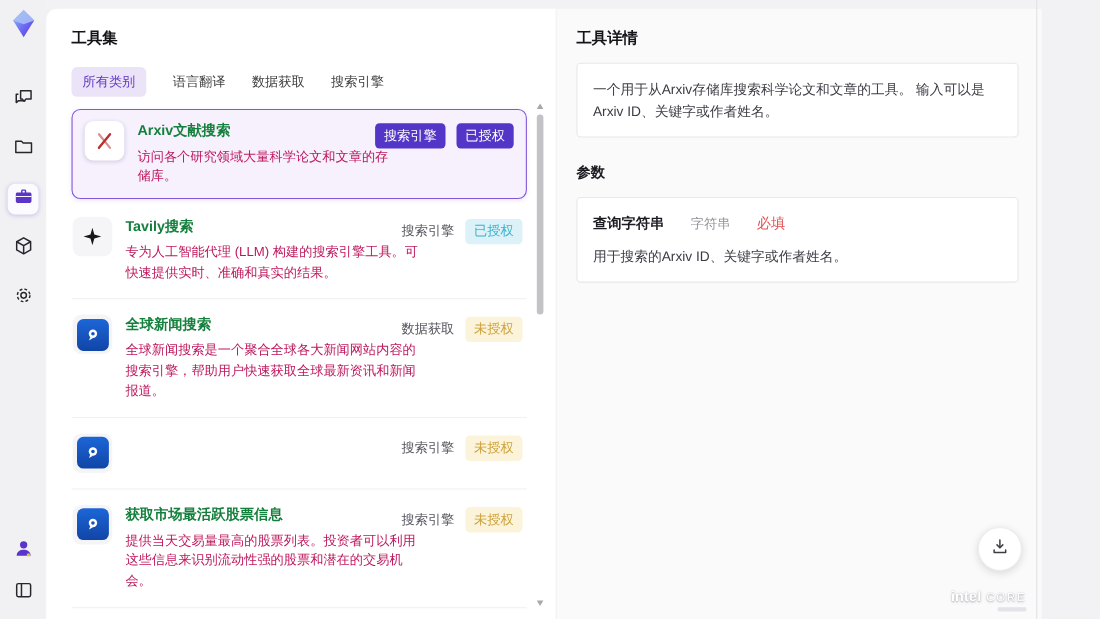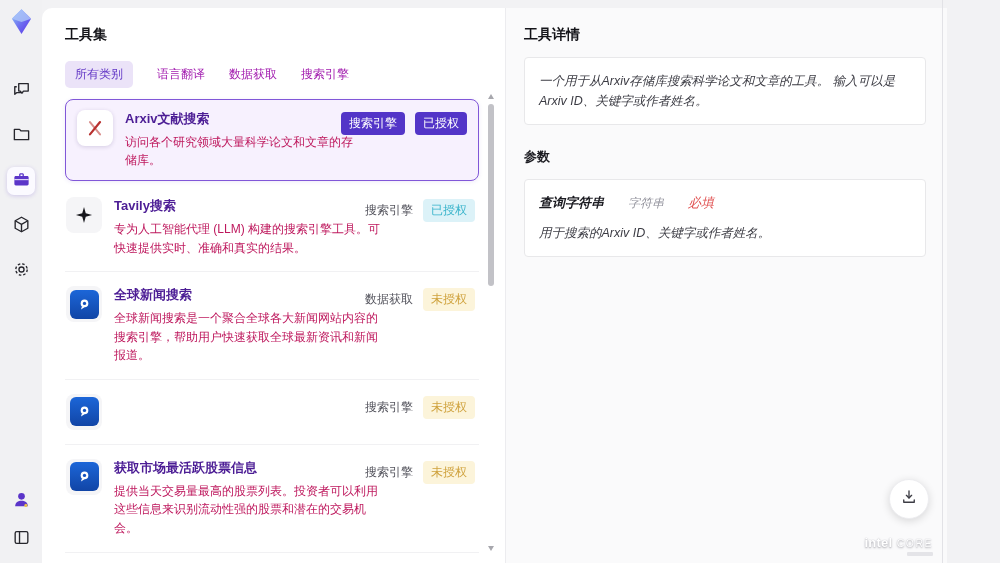--- a/index.html
+++ b/index.html
@@ -19,37 +19,37 @@
 
   
   .main { flex:1; display:flex; flex-direction:column; min-width:0; }
   .topstrip { height:8px; background:#f2f2f4; }
   .panels { flex:1; display:flex; min-height:0; }
 
   
   .left-panel { width:464px; background:#fff; border-top-left-radius:10px; border-right:1px solid #ececef; padding:18px 0 0 23px; position:relative; flex-shrink:0; }
   .panel-title { font-size:14px; font-weight:bold; color:#141419; }
   .tabs { display:flex; align-items:center; gap:24px; margin-top:17px; }
-  .tab { font-size:12px; color:#a21caf; cursor:pointer; white-space:nowrap; }
+  .tab { font-size:12px; color:#404040; cursor:pointer; white-space:nowrap; }
   .tab.active { background:#ebe3f8; color:#6338c6; border-radius:5px; padding:5px 10px; font-weight:normal; }
   .tool-list { margin-top:11px; width:414px; }
 
   .tool-card { display:flex; gap:12px; cursor:pointer; }
   .tool-card.selected { background:#f7f1fe; border:1.5px solid #8157d8; border-radius:8px; padding:10px 11px; box-shadow:0 1px 4px rgba(91,53,201,.10); margin-bottom:2px; }
   .tool-card.plain { padding:14px 4px 14px 1px; border-bottom:1px solid #f1f1f3; }
 
   .tool-icon { width:36px; height:36px; border-radius:8px; flex-shrink:0; display:flex; align-items:center; justify-content:center; }
   .tile-white { background:#fff; box-shadow:0 1px 4px rgba(40,20,90,.16); }
   .tile-light { background:#f5f5f7; }
   .blue-sq { width:29px; height:29px; border-radius:6px; background:linear-gradient(180deg,#1c66d8,#1145a6); display:flex; align-items:center; justify-content:center; }
   .tool-icon svg { width:22px; height:22px; }
   .blue-sq svg { width:17px; height:17px; }
 
   .tool-text { min-width:0; }
-  .tool-name { font-size:13px; font-weight:bold; color:#4c1d95; line-height:1.3; padding-top:1px; }
+  .tool-name { font-size:13px; font-weight:bold; color:#15803d; line-height:1.3; padding-top:1px; }
   .tool-desc { font-size:12px; color:#be185d; line-height:1.55; margin-top:5px; width:268px; }
   .tool-card.selected .tool-desc { width:230px; }
   .tool-badges { margin-left:auto; display:flex; gap:10px; align-items:flex-start; flex-shrink:0; padding-top:2px; }
   .category-text { font-size:12px; color:#55555e; padding-top:3px; white-space:nowrap; }
   .badge { font-size:12px; padding:3px 8px; border-radius:4px; white-space:nowrap; }
   .badge.solid { background:#5335c8; color:#fff; }
   .badge.cyan { background:#dcf2f8; color:#3ab4cb; }
   .badge.yellow { background:#fcf4da; color:#cfa23d; }
 
   
@@ -58,21 +58,21 @@
   .sb-btn::after { content:""; position:absolute; left:1px; border-left:3px solid transparent; border-right:3px solid transparent; }
   .sb-btn.up::after { top:2px; border-bottom:5px solid #a7a7ad; }
   .sb-btn.down::after { bottom:2px; border-top:5px solid #a7a7ad; }
   .sb-track { flex:1; width:8px; position:relative; }
   .sb-thumb { position:absolute; top:2px; left:1px; width:6px; height:182px; background:#c2c2c7; border-radius:3px; cursor:pointer; }
 
   
   .right-panel { flex:1; background:#fafafb; padding:18px 21px 0 18px; position:relative; }
   .detail-title { font-size:14px; font-weight:bold; color:#141419; }
   .section-heading { font-size:13px; font-weight:bold; color:#1b1b21; margin-top:23px; }
-  .info-box { margin-top:13px; background:#fff; border:1px solid #e8e8ea; border-radius:4px; padding:13px 14px; font-size:12.5px; color:#3c3c44; line-height:1.6;font-style:italic; }
+  .info-box { margin-top:13px; background:#fff; border:1px solid #e8e8ea; border-radius:4px; padding:13px 14px; font-size:12.5px; color:#3c3c44; line-height:1.6; }
   .param-head { display:flex; align-items:baseline; gap:24px; }
   .param-name { font-size:13px; font-weight:bold; color:#1b1b21; }
   .param-type { font-size:12px; color:#90909a; }
   .param-required { font-size:13px; color:#e05151; }
   .param-desc { margin-top:9px; font-size:12.5px; color:#3c3c44; }
 
   
   .fab { position:absolute; right:18px; bottom:44px; width:40px; height:40px; border-radius:50%; background:#fff; border:1px solid #ededf0; box-shadow:0 2px 8px rgba(0,0,0,.14); display:flex; align-items:center; justify-content:center; cursor:pointer; }
   .fab svg { width:18px; height:18px; }
   .brand { position:absolute; right:14px; bottom:7px; text-align:center; color:#fff; text-shadow:0 0 1px #b9b9c0, 0 1px 2px rgba(100,100,110,.55); white-space:nowrap; }

